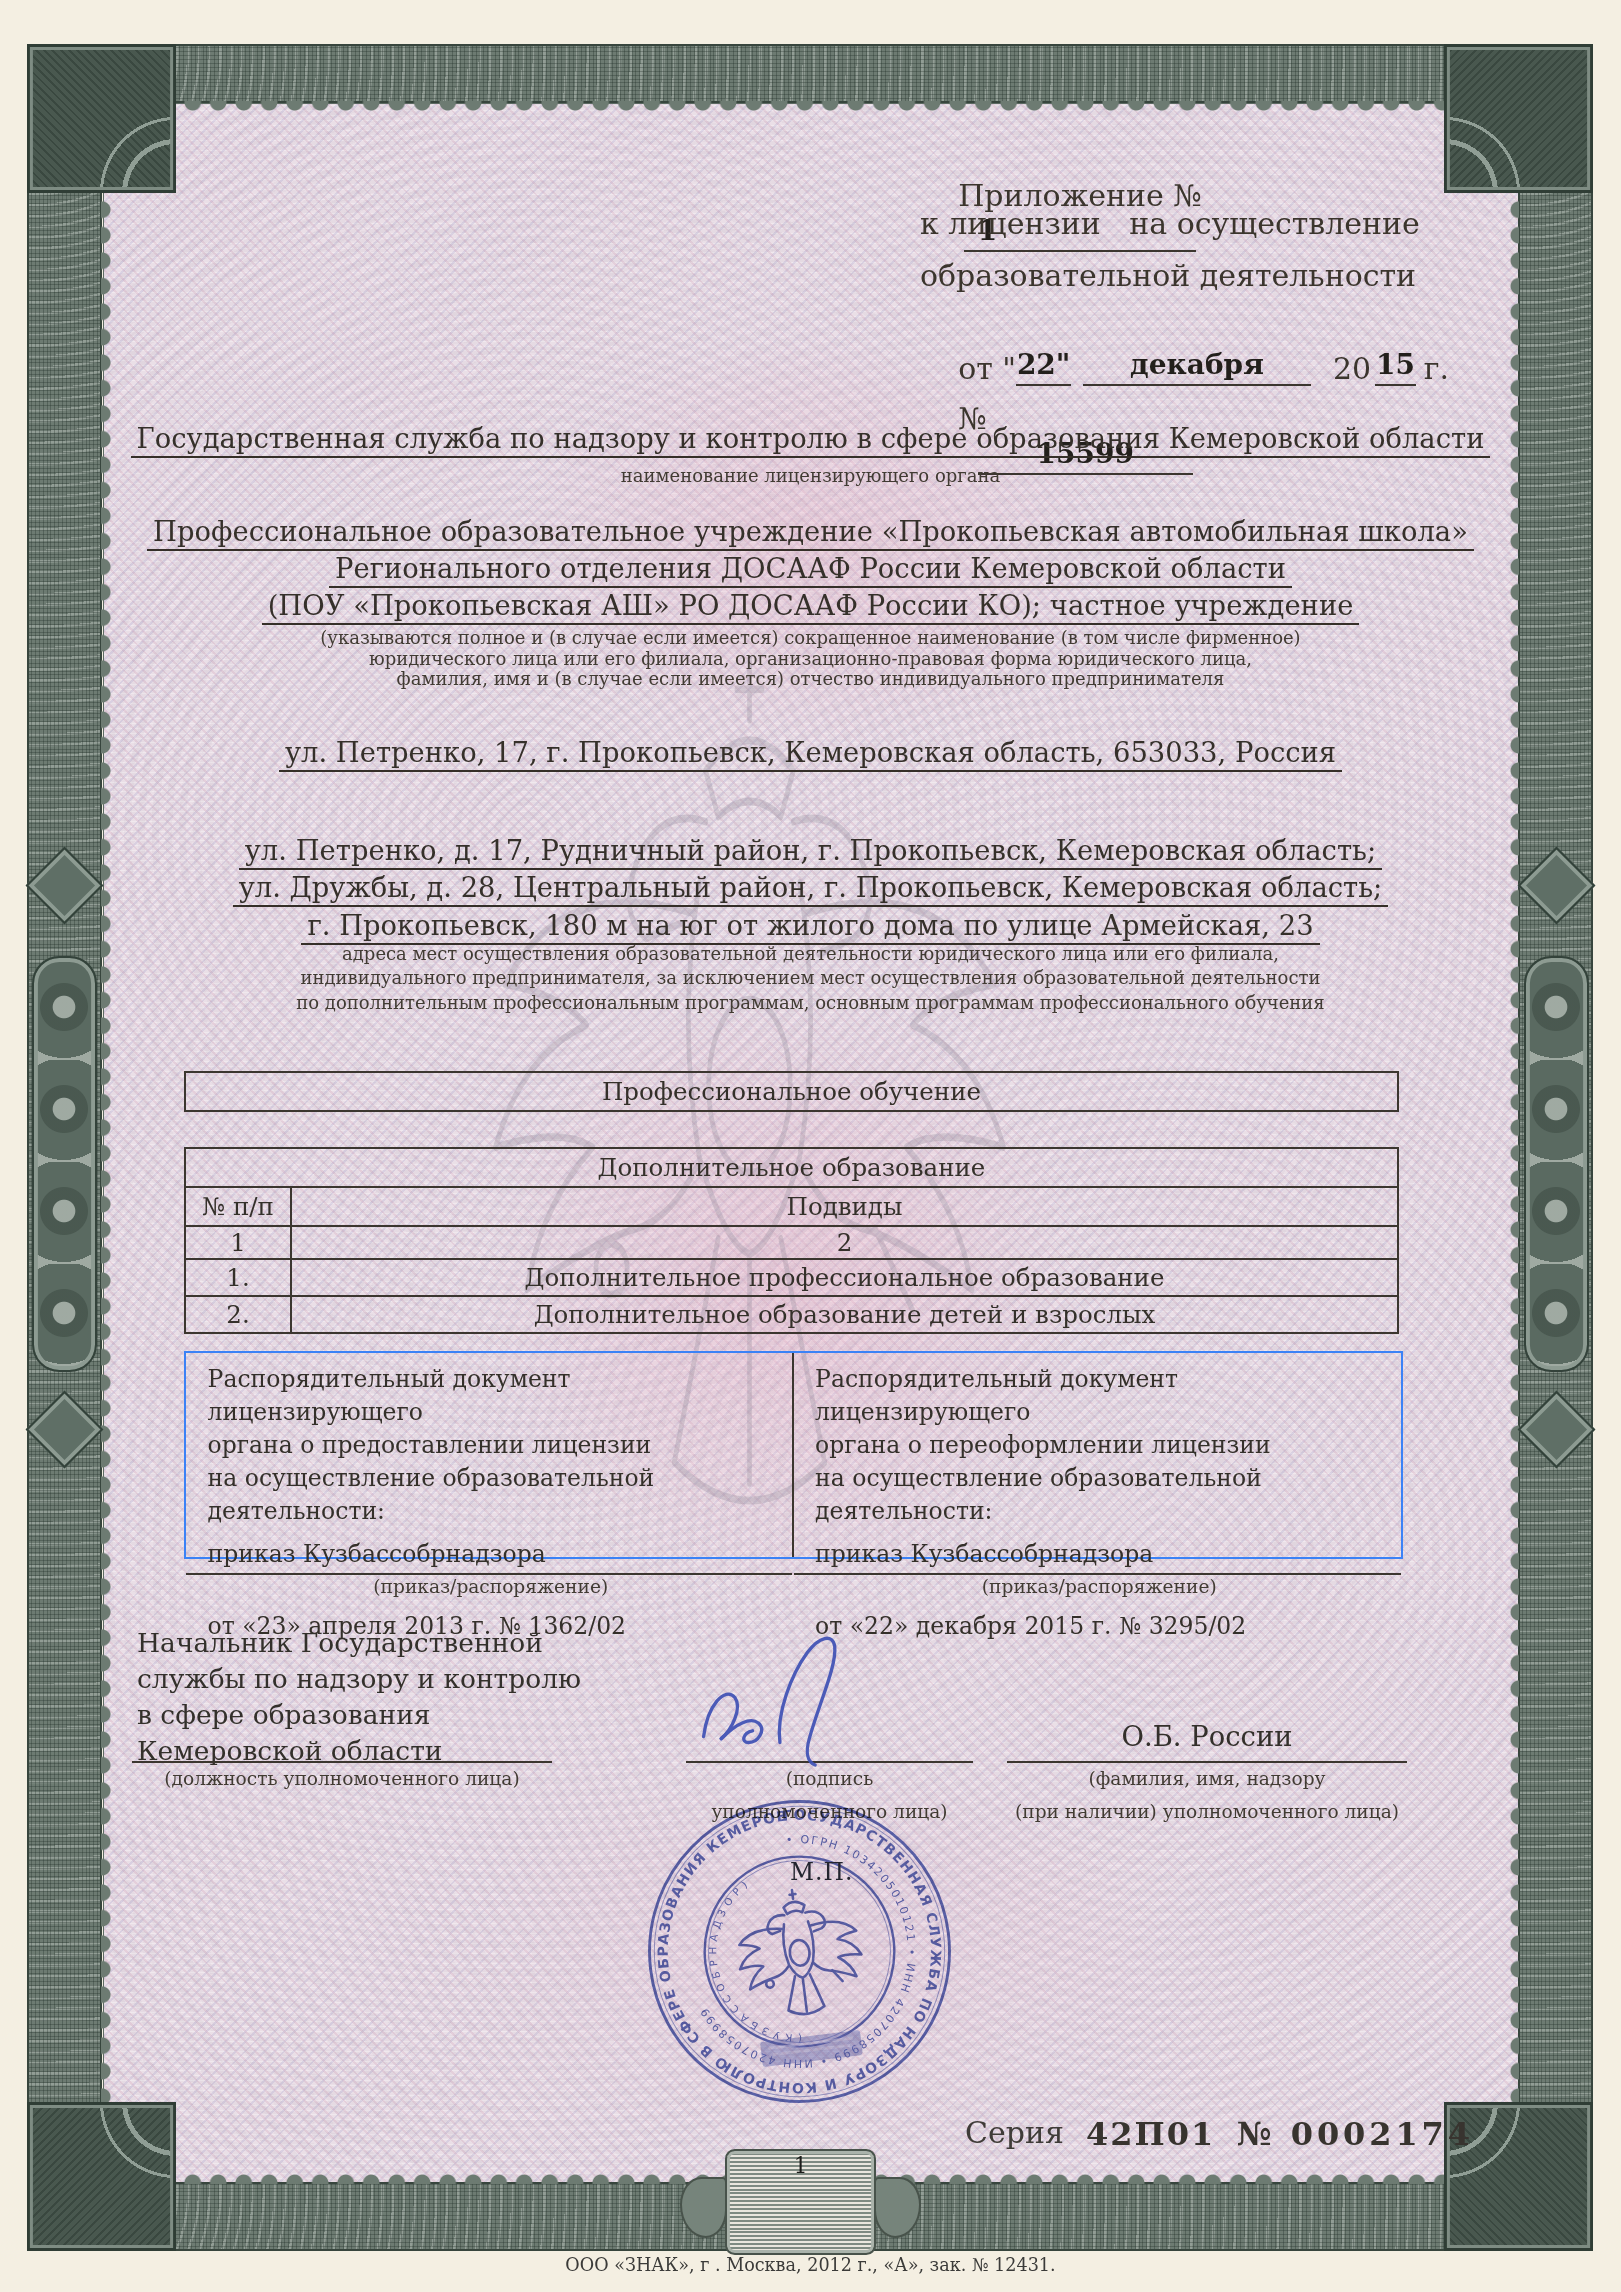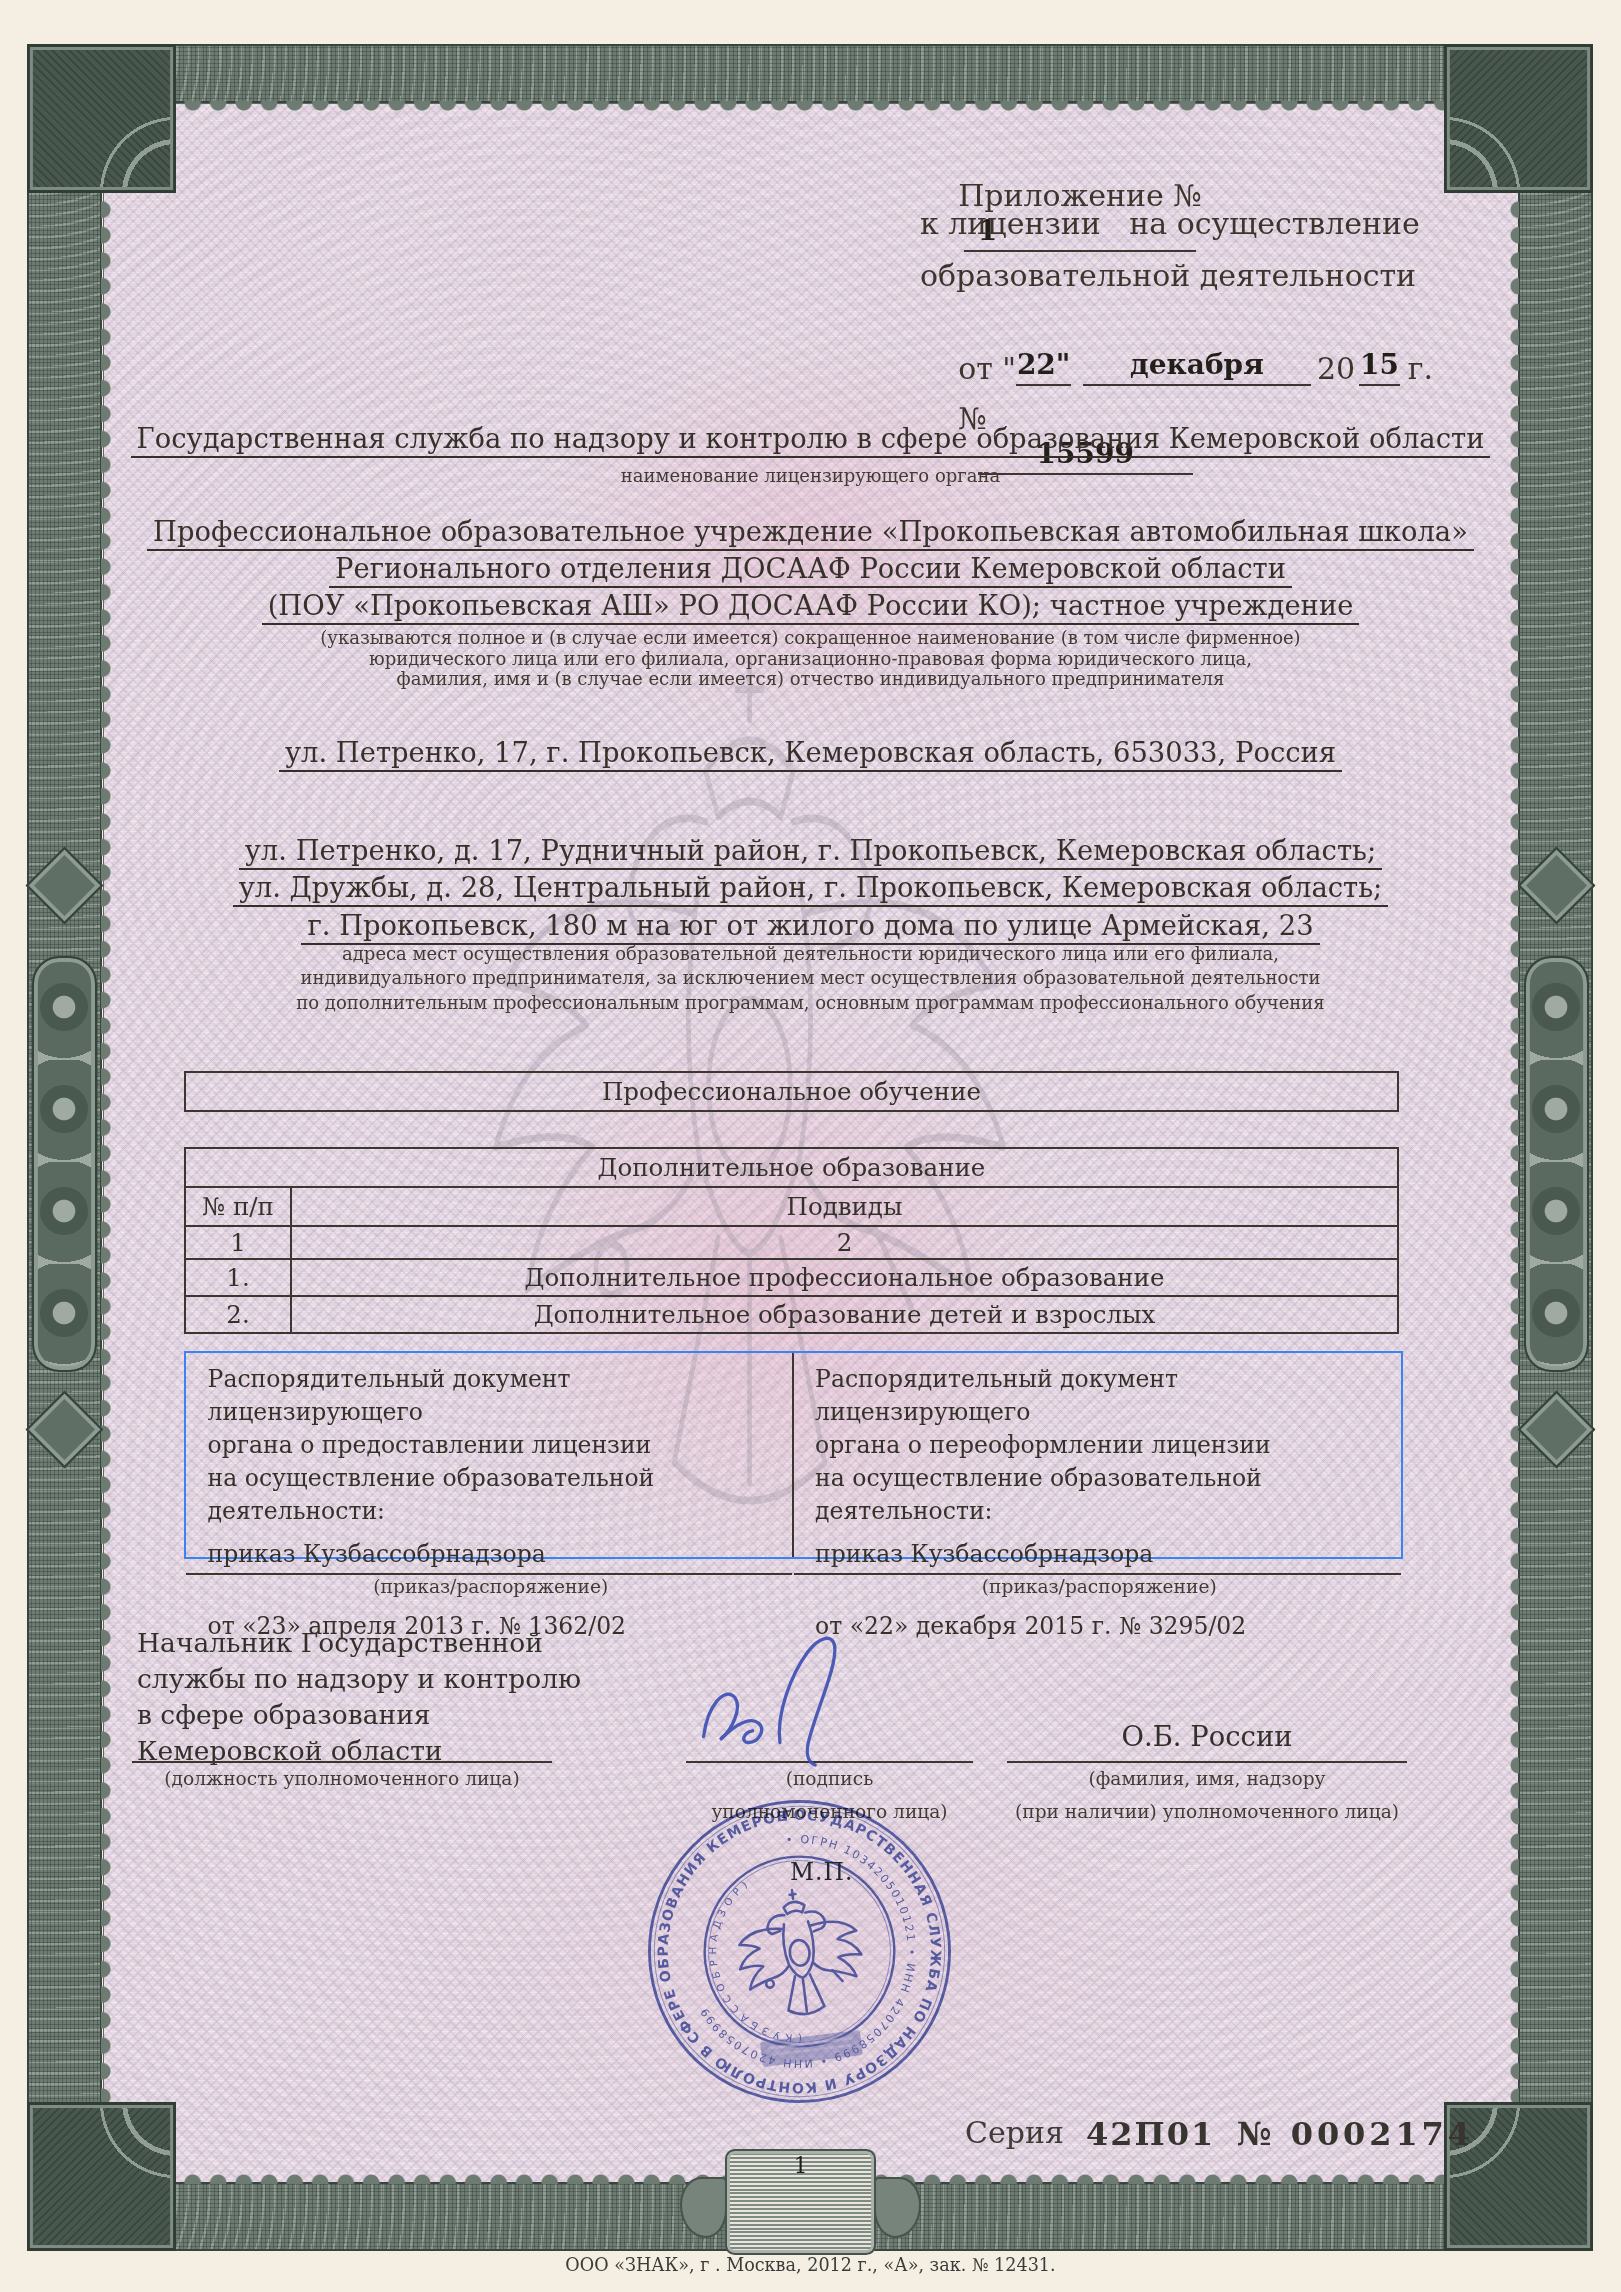--- a/index.html
+++ b/index.html
@@ -133,21 +133,21 @@
 
 <div class="content">
 
   <div class="hline" style="top:143px">
     <span>Приложение №</span>
     <span class="fill" style="width:218px;margin-left:5.9px;text-align:left;padding-left:13.7px">1</span>
   </div>
   <div class="hline" style="top:206px">к лицензии   на осуществление</div>
   <div class="hline" style="top:258px">образовательной деятельности</div>
   <div class="hline" style="top:312px">
-    <span>от "</span><span class="fill" style="width:55px">22"</span><span class="fill" style="width:228px;margin-left:11.8px">декабря</span><span style="margin-left:6px">20</span><span class="fill" style="width:41px;margin-left:3.9px">15</span><span style="margin-left:7.8px">г.</span>
+    <span>от "</span><span class="fill" style="width:55px">22"</span><span class="fill" style="width:228px;margin-left:11.8px">декабря</span><span style="margin-left:22px">20</span><span class="fill" style="width:41px;margin-left:3.9px">15</span><span style="margin-left:7.8px">г.</span>
   </div>
   <div class="hline" style="top:366px">
     <span>№</span>
     <span class="fill" style="width:215px;margin-left:19.6px">15599</span>
   </div>
 
   <div class="cwrap t28" style="top:423px">
     <span class="u">Государственная служба по надзору и контролю в сфере образования Кемеровской области</span>
   </div>
   <div class="cwrap cap" style="top:465px">наименование лицензирующего органа</div>

